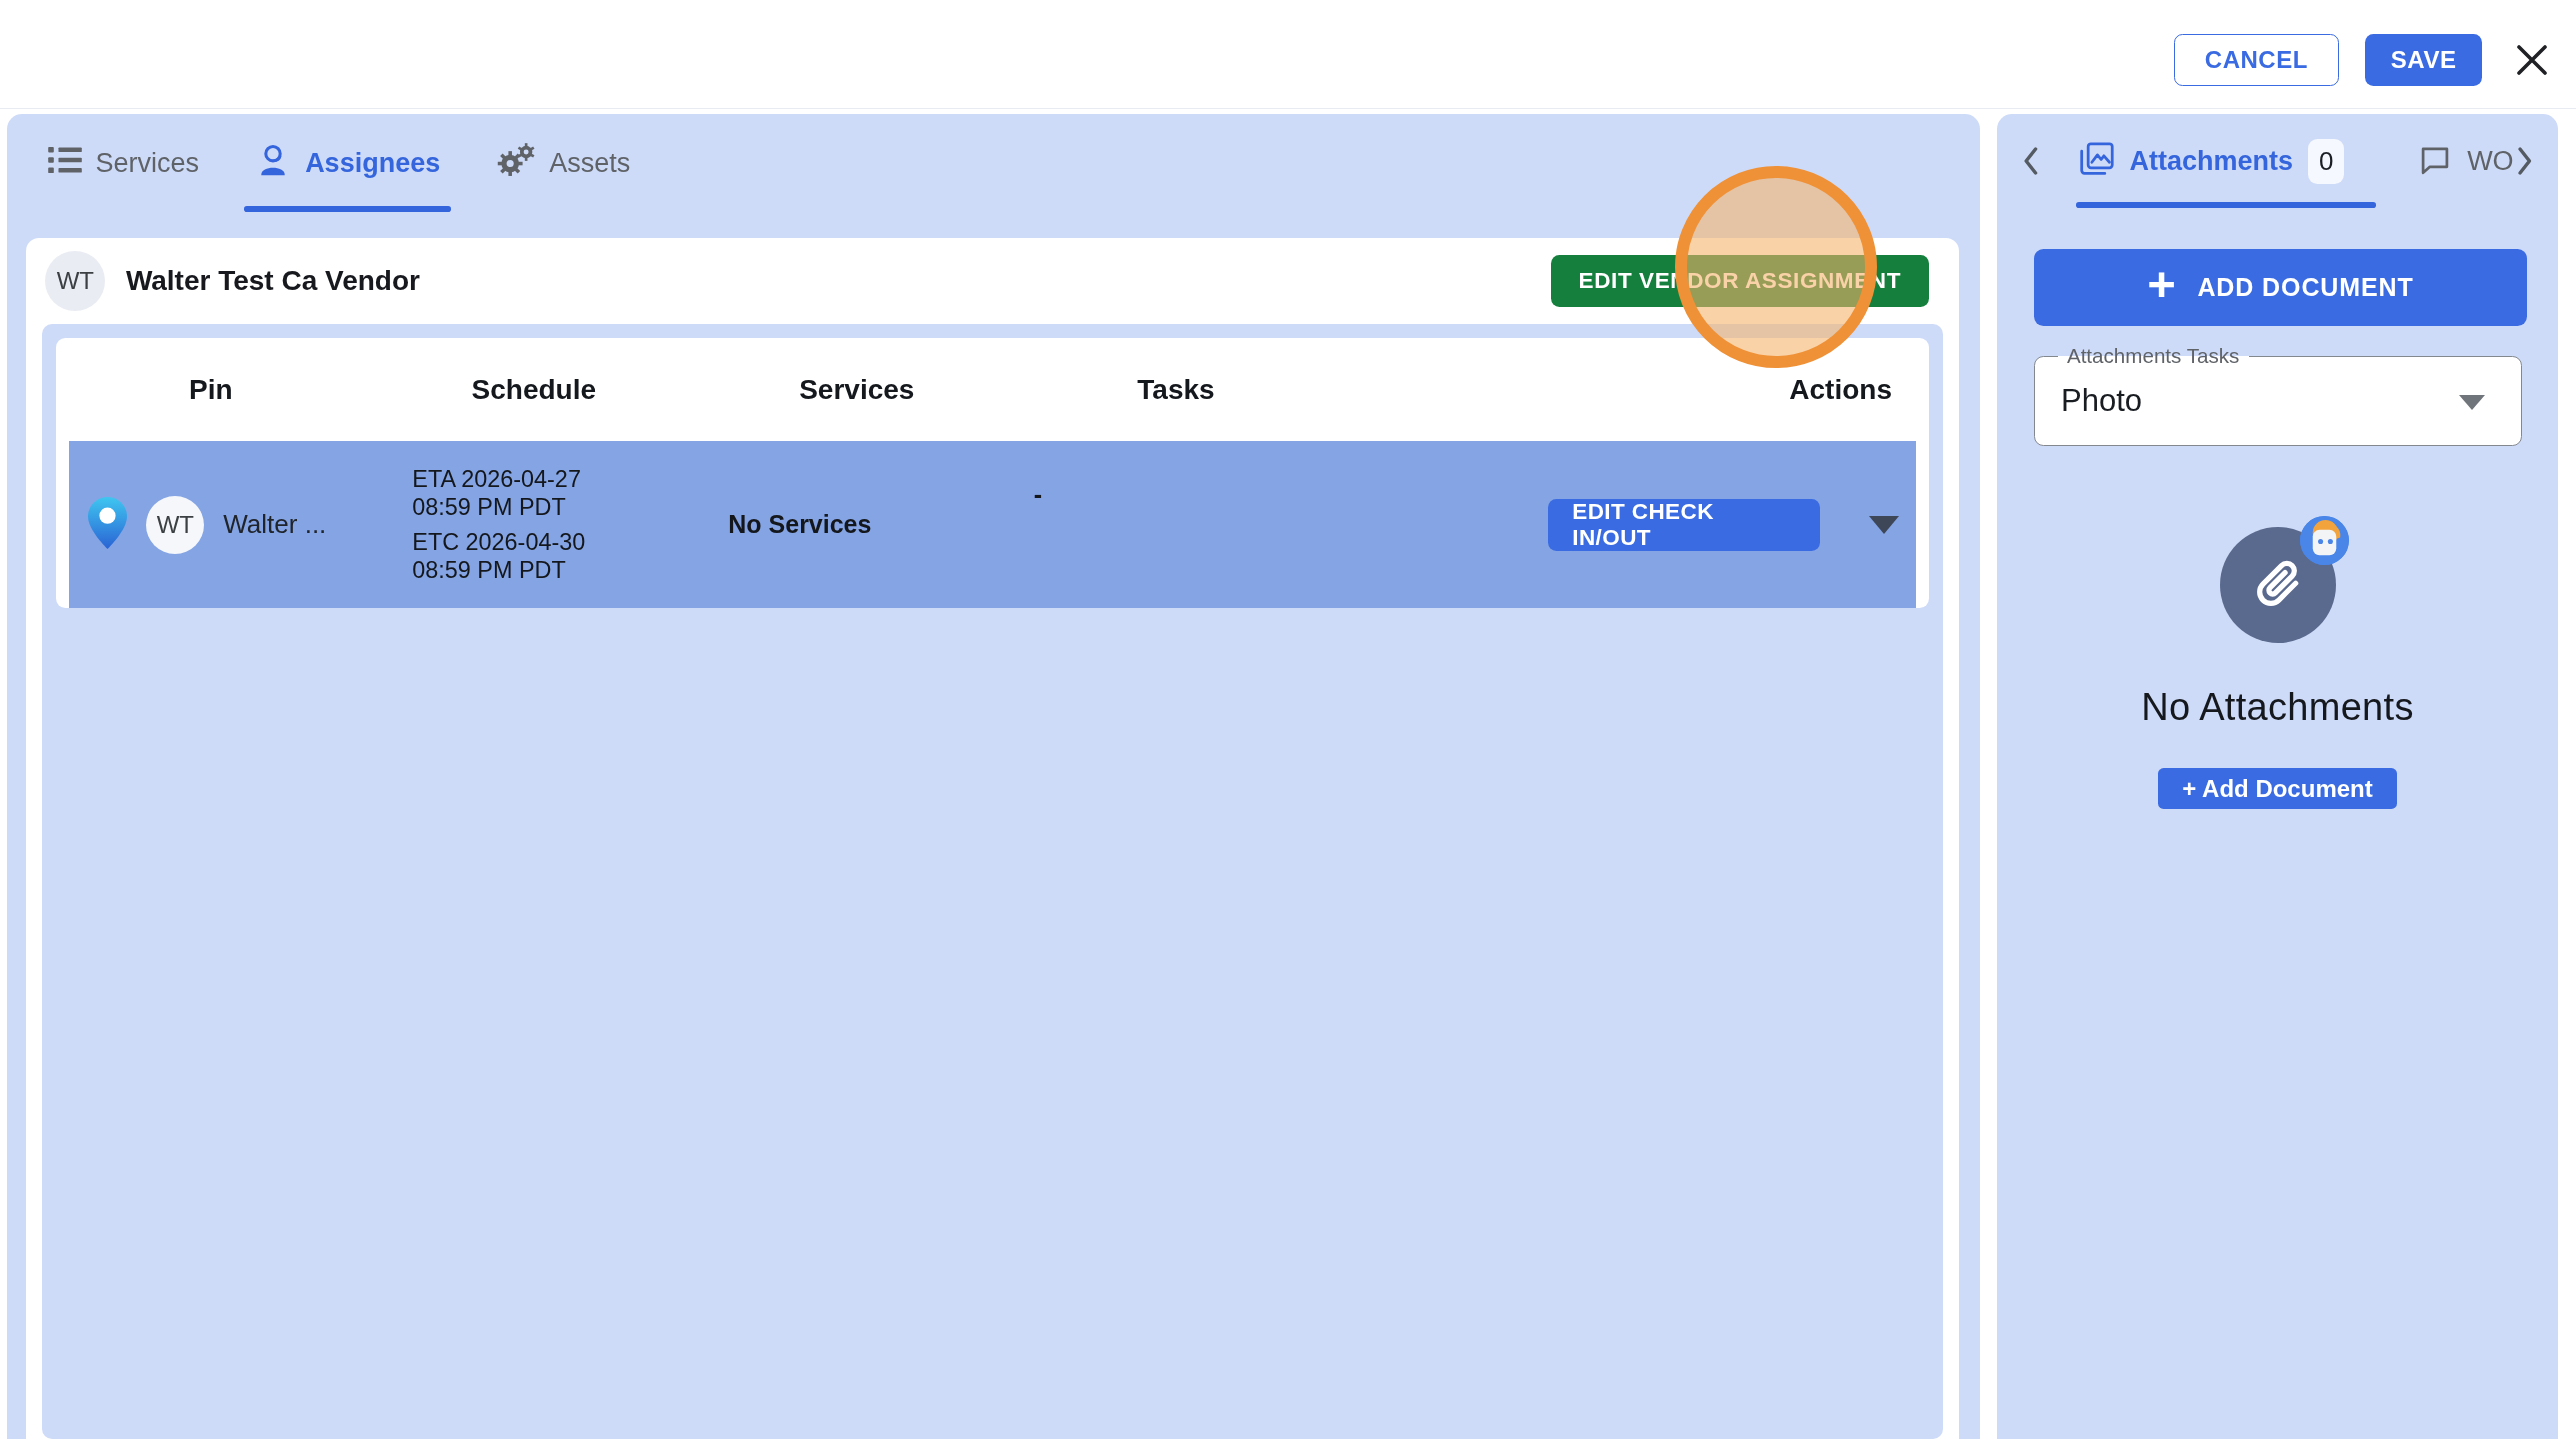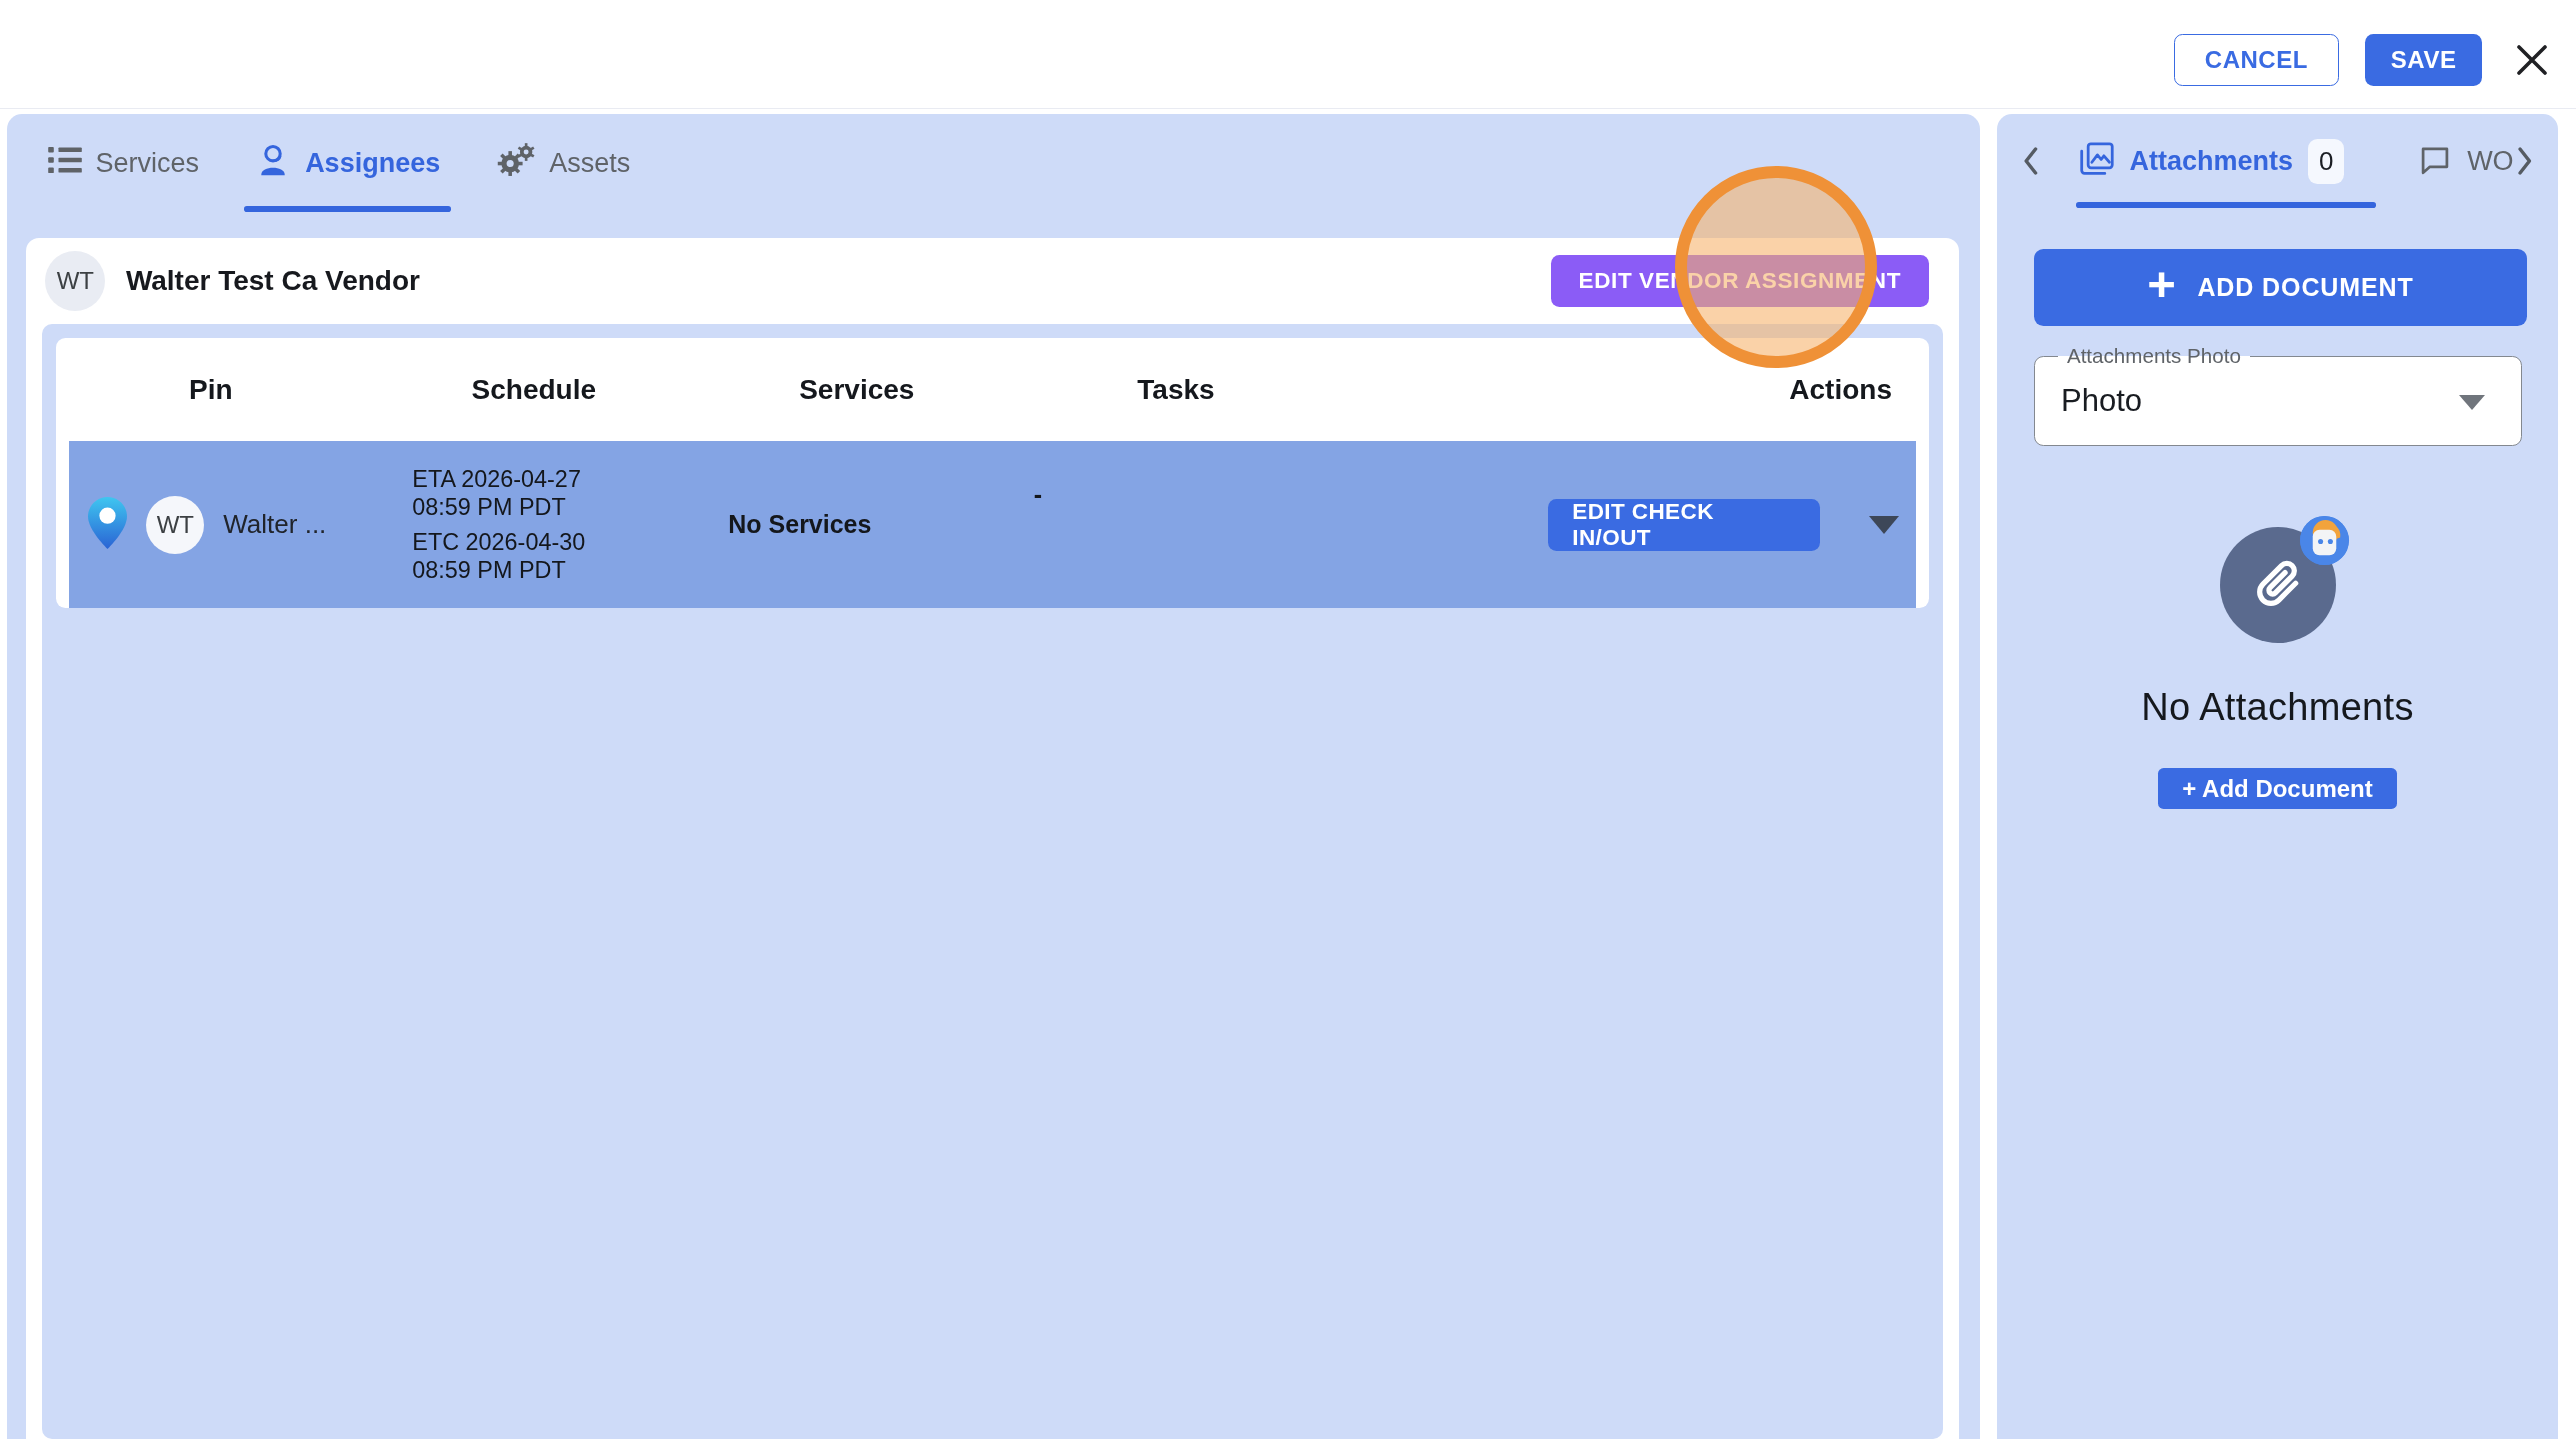--- a/index.html
+++ b/index.html
@@ -62,21 +62,21 @@
   }
   .vendor-header { flex: none; display: flex; align-items: center; padding: 13px 15px 13px 19px; }
   .avatar {
     width: 60px; height: 60px; border-radius: 50%; background: #e9ecf3;
     display: flex; align-items: center; justify-content: center;
     font-size: 24px; color: #3c4043; flex: none;
   }
   .vendor-name { margin-left: 20.6px; font-size: 28px; font-weight: bold; color: #17191e; }
   .btn-edit-vendor {
     margin-left: auto; margin-right: 15px; height: 52px; padding: 0 28px;
-    background: #8b5cf6; border-radius: 8.4px; color: #fff;
+    background: #15803d; border-radius: 8.4px; color: #fff;
     font-size: 22.5px; font-weight: bold; letter-spacing: 0.6px;
     display: flex; align-items: center; cursor: pointer;
   }
   .table-wrapper {
     flex: 1; margin: 0 16px; background: #cedbf8; border-radius: 10px;
     padding: 14px;
   }
   .table-white { background: #fff; border-radius: 9.4px; }
   .grid-cols {
     display: grid;
@@ -363,21 +363,21 @@
 
       <div class="rp-underline"></div>
     </div>
 
     <div class="btn-add-doc">
       <span class="plus-glyph">+</span>
       <span>ADD DOCUMENT</span>
     </div>
 
     <div class="type-field">
-      <span class="type-label">Attachments Photo</span>
+      <span class="type-label">Attachments Tasks</span>
       <span class="type-value">Photo</span>
       <span class="type-caret"></span>
     </div>
 
     <div class="empty-state">
       <div class="clip-circle">
         <span class="clip-rot">
           <svg viewBox="0 0 24 24" width="60" height="60">
             <path d="M16.5 6.5 V16 a4.5 4.5 0 0 1 -9 0 V5.5 a3 3 0 0 1 6 0 V15 a1.5 1.5 0 0 1 -3 0 V6.5" fill="none" stroke="#ffffff" stroke-width="2.1" stroke-linecap="round"></path>
           </svg>

